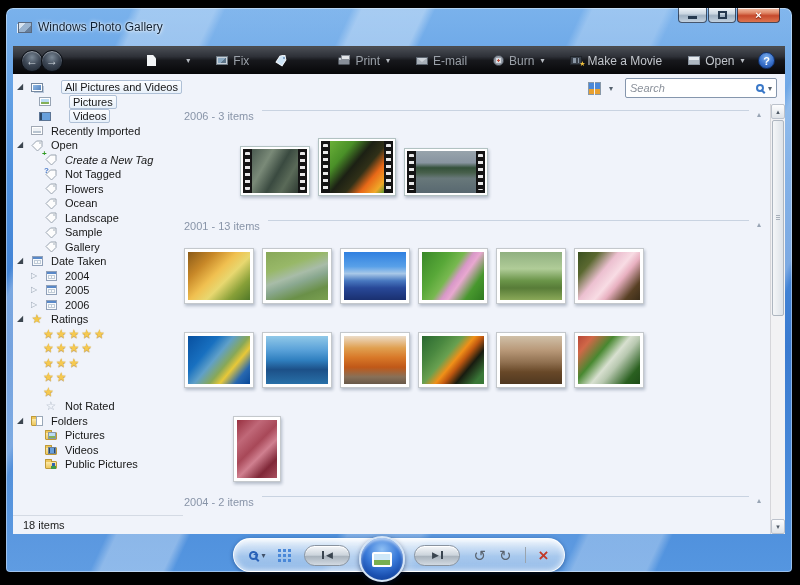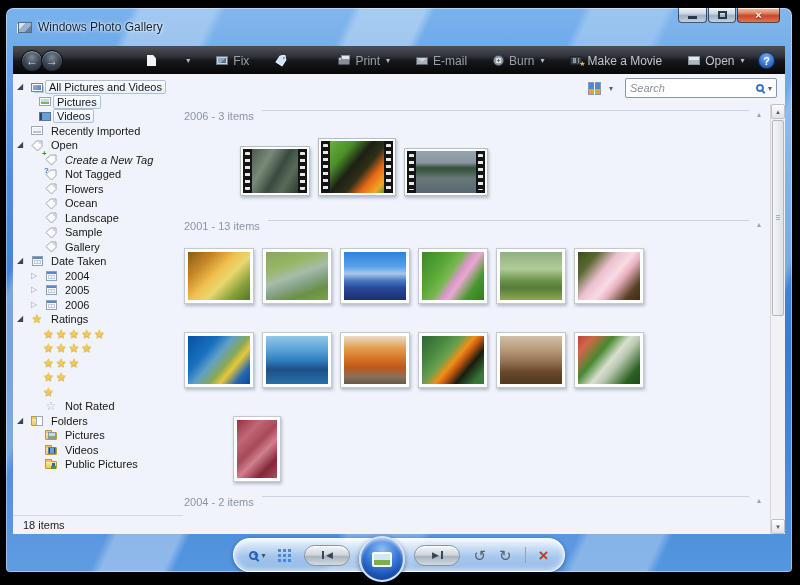--- a/index.html
+++ b/index.html
@@ -80,21 +80,21 @@
 
   
   .sidebar { width:170px; padding-top:6px; font-size:11px; color:#161616; position:relative; flex:none; }
   .srow { display:flex; align-items:center; height:14.5px; cursor:default; white-space:nowrap; }
   .l0 { padding-left:4px; } .l1 { padding-left:12px; } .l2 { padding-left:18px; }
   .aslot { width:12px; flex:none; font-size:8px; line-height:8px; }
   .a-exp { color:#3c4650; } .a-col { color:#9aa6b4; }
   .ic { width:16px; height:13px; flex:none; display:flex; align-items:center; justify-content:center; position:relative; }
   .slbl { margin-left:6px; }
   .boxed .slbl { border:1px solid #afc0d6; background:linear-gradient(180deg,#fdfeff,#e7f0fa);
-    border-radius:2px; padding:0 3px; margin-left:0; }
+    border-radius:2px; padding:0 3px; margin-left:16px; }
   .italic { font-style:italic; }
   .stars { color:#f6c94f; font-size:12px; letter-spacing:2px; line-height:12px;
     text-shadow:0 1px 0 rgba(150,100,20,.4), 0 0 1px #c89a30; }
   .goldstar { color:#f4c848; font-size:12px; text-shadow:0 0 1px #a07818; }
   .graystar { color:#aab4c2; font-size:12px; }
 
   .i-gal { width:12px; height:9px; border:1px solid #7588a0; background:linear-gradient(135deg,#9cc4ec,#4878b8);
     box-shadow:inset 0 0 0 1px #fff, 2px 2px 0 -1px #b8c8dc; }
   .i-pic { width:12px; height:9px; border:1px solid #98a4b4;
     background:linear-gradient(180deg,#bcdcf4 55%,#84b058 55%); box-shadow:inset 0 0 0 1px #fff; }

